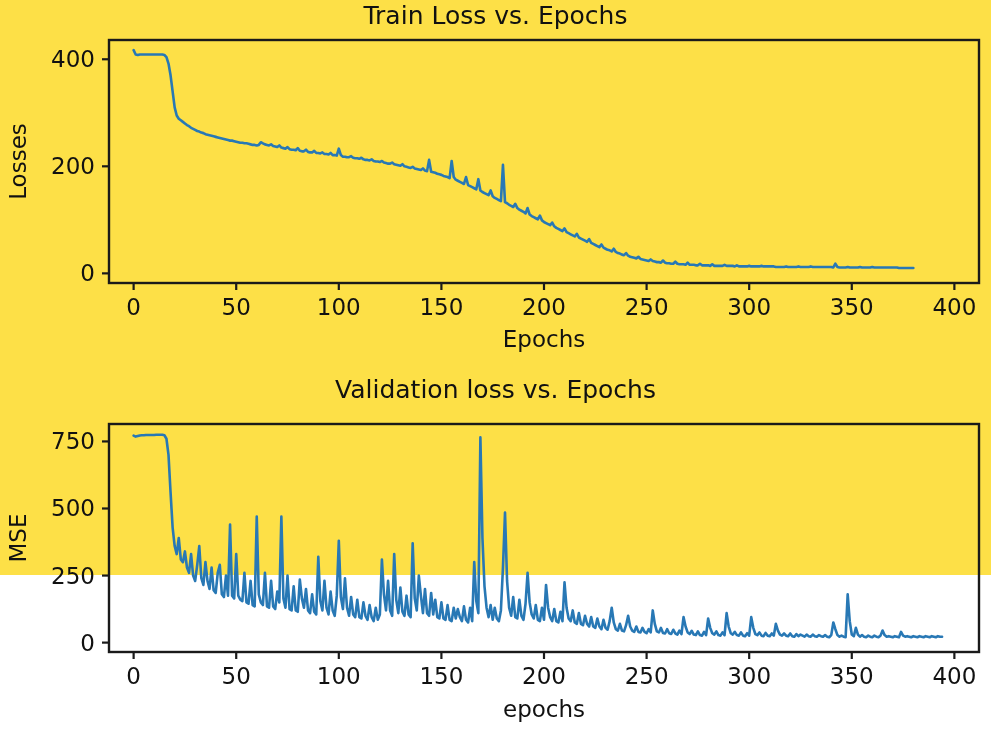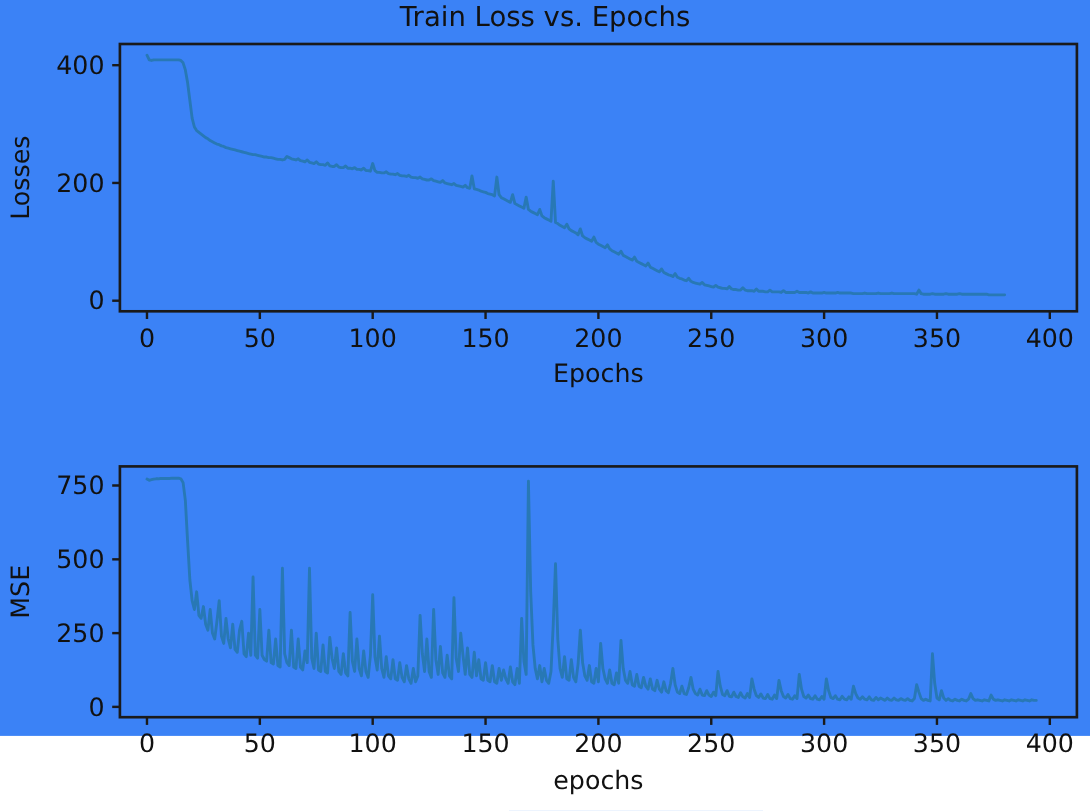--- a/index.html
+++ b/index.html
@@ -9,22 +9,22 @@
   }
   body {
     width: 991px;
     height: 737px;
     font-family: "DejaVu Sans", "Liberation Sans", sans-serif;
     overflow: hidden;
   }
   #figure {
     position: relative;
     width: 991px;
-    height: 669px;
-    background: #3b82f6;
+    height: 575px;
+    background: #fde047;
   }
   .subplot {
     position: absolute;
     left: 0;
     width: 991px;
   }
   #subplot-train { top: 0px; height: 370px; }
   #subplot-val   { top: 370px; height: 367px; }
 
   .chart-title {
@@ -112,20 +112,21 @@
         <text x="95" y="174.31718061674007" class="tick-label tick-label-y">200</text>
         <line x1="109" y1="59.26872246696033" x2="102" y2="59.26872246696033" class="tick-mark"></line>
         <text x="95" y="67.26872246696033" class="tick-label tick-label-y">400</text>
         <text x="544" y="347" class="axis-name">Epochs</text>
         <text x="26" y="161.5" transform="rotate(-90 26 161.5)" class="axis-name">Losses</text>
         <polyline points="133.62,50.17 135.67,54.45 137.73,54.99 139.78,54.45 141.83,54.45 143.88,54.45 145.93,54.45 147.99,54.45 150.04,54.45 152.09,54.45 154.14,54.45 156.19,54.45 158.25,54.45 160.30,54.45 162.35,54.45 164.40,54.99 166.45,57.13 168.50,63.55 170.56,75.33 172.61,91.38 174.66,107.44 176.71,115.47 178.76,118.68 180.82,120.29 182.87,121.89 184.92,123.50 186.97,125.10 189.02,126.17 191.08,127.78 193.13,128.85 195.18,129.92 197.23,130.99 199.28,131.53 201.33,132.60 203.39,133.13 205.44,134.20 207.49,134.74 209.54,135.27 211.59,135.81 213.65,136.34 215.70,136.88 217.75,137.41 219.80,137.95 221.85,138.48 223.91,139.02 225.96,139.56 228.01,140.09 230.06,140.63 232.11,140.63 234.17,141.16 236.22,141.70 238.27,142.23 240.32,142.77 242.37,142.77 244.42,143.30 246.48,143.30 248.53,143.84 250.58,144.37 252.63,144.91 254.68,144.91 256.74,145.44 258.79,144.91 260.84,142.23 262.89,143.30 264.94,144.37 267.00,144.91 269.05,145.44 271.10,144.37 273.15,145.98 275.20,146.51 277.25,147.05 279.31,145.44 281.36,147.58 283.41,148.12 285.46,148.65 287.51,147.05 289.57,149.19 291.62,149.72 293.67,149.72 295.72,150.26 297.77,148.12 299.83,150.80 301.88,151.33 303.93,151.33 305.98,149.72 308.03,151.87 310.08,152.40 312.14,152.40 314.19,150.80 316.24,152.94 318.29,152.94 320.34,153.47 322.40,152.40 324.45,154.01 326.50,154.01 328.55,154.54 330.60,152.94 332.66,155.08 334.71,155.08 336.76,155.61 338.81,148.65 340.86,155.08 342.92,156.68 344.97,156.68 347.02,157.22 349.07,157.22 351.12,156.15 353.17,157.75 355.23,158.29 357.28,158.29 359.33,158.82 361.38,157.75 363.43,159.36 365.49,159.89 367.54,159.89 369.59,160.43 371.64,159.36 373.69,160.96 375.75,161.50 377.80,161.50 379.85,162.04 381.90,160.96 383.95,162.57 386.00,163.11 388.06,163.64 390.11,163.64 392.16,162.57 394.21,164.18 396.26,164.71 398.32,165.25 400.37,165.78 402.42,164.18 404.47,166.32 406.52,166.85 408.58,167.39 410.63,167.92 412.68,166.85 414.73,168.46 416.78,168.99 418.83,169.53 420.89,170.06 422.94,168.46 424.99,170.60 427.04,171.13 429.09,159.89 431.15,171.67 433.20,172.20 435.25,172.74 437.30,173.81 439.35,174.35 441.41,174.88 443.46,175.95 445.51,176.49 447.56,177.02 449.61,178.09 451.67,160.96 453.72,177.02 455.77,179.70 457.82,180.77 459.87,181.84 461.92,182.91 463.98,183.98 466.03,177.02 468.08,185.05 470.13,186.12 472.18,187.19 474.24,188.26 476.29,189.33 478.34,179.16 480.39,190.40 482.44,192.01 484.50,193.08 486.55,194.15 488.60,195.22 490.65,190.40 492.70,196.29 494.75,197.90 496.81,198.97 498.86,200.04 500.91,201.11 502.96,164.71 505.01,202.18 507.07,203.25 509.12,204.85 511.17,205.93 513.22,207.00 515.27,203.78 517.33,208.07 519.38,209.67 521.43,210.74 523.48,211.81 525.53,213.42 527.58,208.07 529.64,214.49 531.69,216.09 533.74,217.17 535.79,218.24 537.84,219.31 539.90,215.56 541.95,220.38 544.00,221.98 546.05,223.05 548.10,224.12 550.16,225.19 552.21,222.52 554.26,226.26 556.31,227.87 558.36,228.94 560.42,230.01 562.47,231.08 564.52,228.41 566.57,232.15 568.62,233.22 570.67,234.29 572.73,235.36 574.78,236.43 576.83,233.76 578.88,237.50 580.93,238.57 582.99,239.65 585.04,240.72 587.09,241.79 589.14,239.11 591.19,242.86 593.25,243.93 595.30,245.00 597.35,246.07 599.40,247.14 601.45,244.46 603.50,247.67 605.56,248.74 607.61,249.81 609.66,250.35 611.71,251.42 613.76,248.74 615.82,251.96 617.87,253.03 619.92,253.56 621.97,254.63 624.02,255.17 626.08,253.03 628.13,255.70 630.18,256.77 632.23,257.31 634.28,257.84 636.33,258.38 638.39,256.77 640.44,258.91 642.49,259.45 644.54,259.98 646.59,260.52 648.65,261.06 650.70,259.45 652.75,261.06 654.80,261.59 656.85,262.13 658.91,262.13 660.96,262.66 663.01,260.52 665.06,262.66 667.11,263.20 669.17,263.20 671.22,263.73 673.27,263.73 675.32,261.59 677.37,263.73 679.42,264.27 681.48,264.27 683.53,264.27 685.58,264.80 687.63,262.66 689.68,264.80 691.74,264.80 693.79,264.80 695.84,265.34 697.89,265.34 699.94,263.73 702.00,265.34 704.05,265.34 706.10,265.34 708.15,265.34 710.20,265.87 712.25,264.27 714.31,265.87 716.36,265.87 718.41,265.87 720.46,265.87 722.51,265.87 724.57,264.80 726.62,265.87 728.67,265.87 730.72,265.87 732.77,265.87 734.83,266.41 736.88,265.34 738.93,266.41 740.98,266.41 743.03,266.41 745.08,266.41 747.14,266.41 749.19,265.87 751.24,266.41 753.29,266.41 755.34,266.41 757.40,266.41 759.45,266.41 761.50,265.87 763.55,266.41 765.60,266.41 767.66,266.41 769.71,266.41 771.76,266.41 773.81,266.41 775.86,266.94 777.92,266.94 779.97,266.94 782.02,266.94 784.07,266.94 786.12,266.41 788.17,266.94 790.23,266.94 792.28,266.94 794.33,266.94 796.38,266.94 798.43,266.41 800.49,266.94 802.54,266.94 804.59,266.94 806.64,266.94 808.69,266.94 810.75,266.41 812.80,266.94 814.85,266.94 816.90,266.94 818.95,266.94 821.00,266.94 823.06,266.94 825.11,266.94 827.16,266.94 829.21,266.94 831.26,266.94 833.32,267.48 835.37,263.73 837.42,266.94 839.47,267.48 841.52,267.48 843.58,267.48 845.63,267.48 847.68,266.94 849.73,267.48 851.78,267.48 853.83,267.48 855.89,267.48 857.94,267.48 859.99,266.94 862.04,267.48 864.09,267.48 866.15,267.48 868.20,267.48 870.25,267.48 872.30,266.94 874.35,267.48 876.41,267.48 878.46,267.48 880.51,267.48 882.56,267.48 884.61,267.48 886.67,267.48 888.72,267.48 890.77,267.48 892.82,267.48 894.87,267.48 896.92,267.48 898.98,268.01 901.03,268.01 903.08,268.01 905.13,268.01 907.18,268.01 909.24,268.01 911.29,268.01 913.34,268.01 915.39,NaN 917.44,NaN 919.50,NaN 921.55,NaN 923.60,NaN 925.65,NaN 927.70,NaN 929.75,NaN 931.81,NaN 933.86,NaN 935.91,NaN 937.96,NaN 940.01,NaN 942.07,NaN 944.12,NaN 946.17,NaN 948.22,NaN 950.27,NaN 952.33,NaN" stroke="#2878b5" class="series-line"></polyline>
       </svg>
   </div>
 
   <div class="subplot" id="subplot-val">
+    <div class="chart-title">Validation loss vs. Epochs</div>
     <svg class="plot-svg" id="svg-val" viewBox="0 0 991 367" preserveAspectRatio="none">
         <rect x="109" y="54" width="870" height="228" class="axis-line"></rect>
         <line x1="133.62264150943395" y1="282" x2="133.62264150943395" y2="289" class="tick-mark"></line>
         <text x="133.62264150943395" y="314" class="tick-label tick-label-x">0</text>
         <line x1="236.2169811320755" y1="282" x2="236.2169811320755" y2="289" class="tick-mark"></line>
         <text x="236.2169811320755" y="314" class="tick-label tick-label-x">50</text>
         <line x1="338.811320754717" y1="282" x2="338.811320754717" y2="289" class="tick-mark"></line>
         <text x="338.811320754717" y="314" class="tick-label tick-label-x">100</text>
         <line x1="441.4056603773585" y1="282" x2="441.4056603773585" y2="289" class="tick-mark"></line>
         <text x="441.4056603773585" y="314" class="tick-label tick-label-x">150</text>

